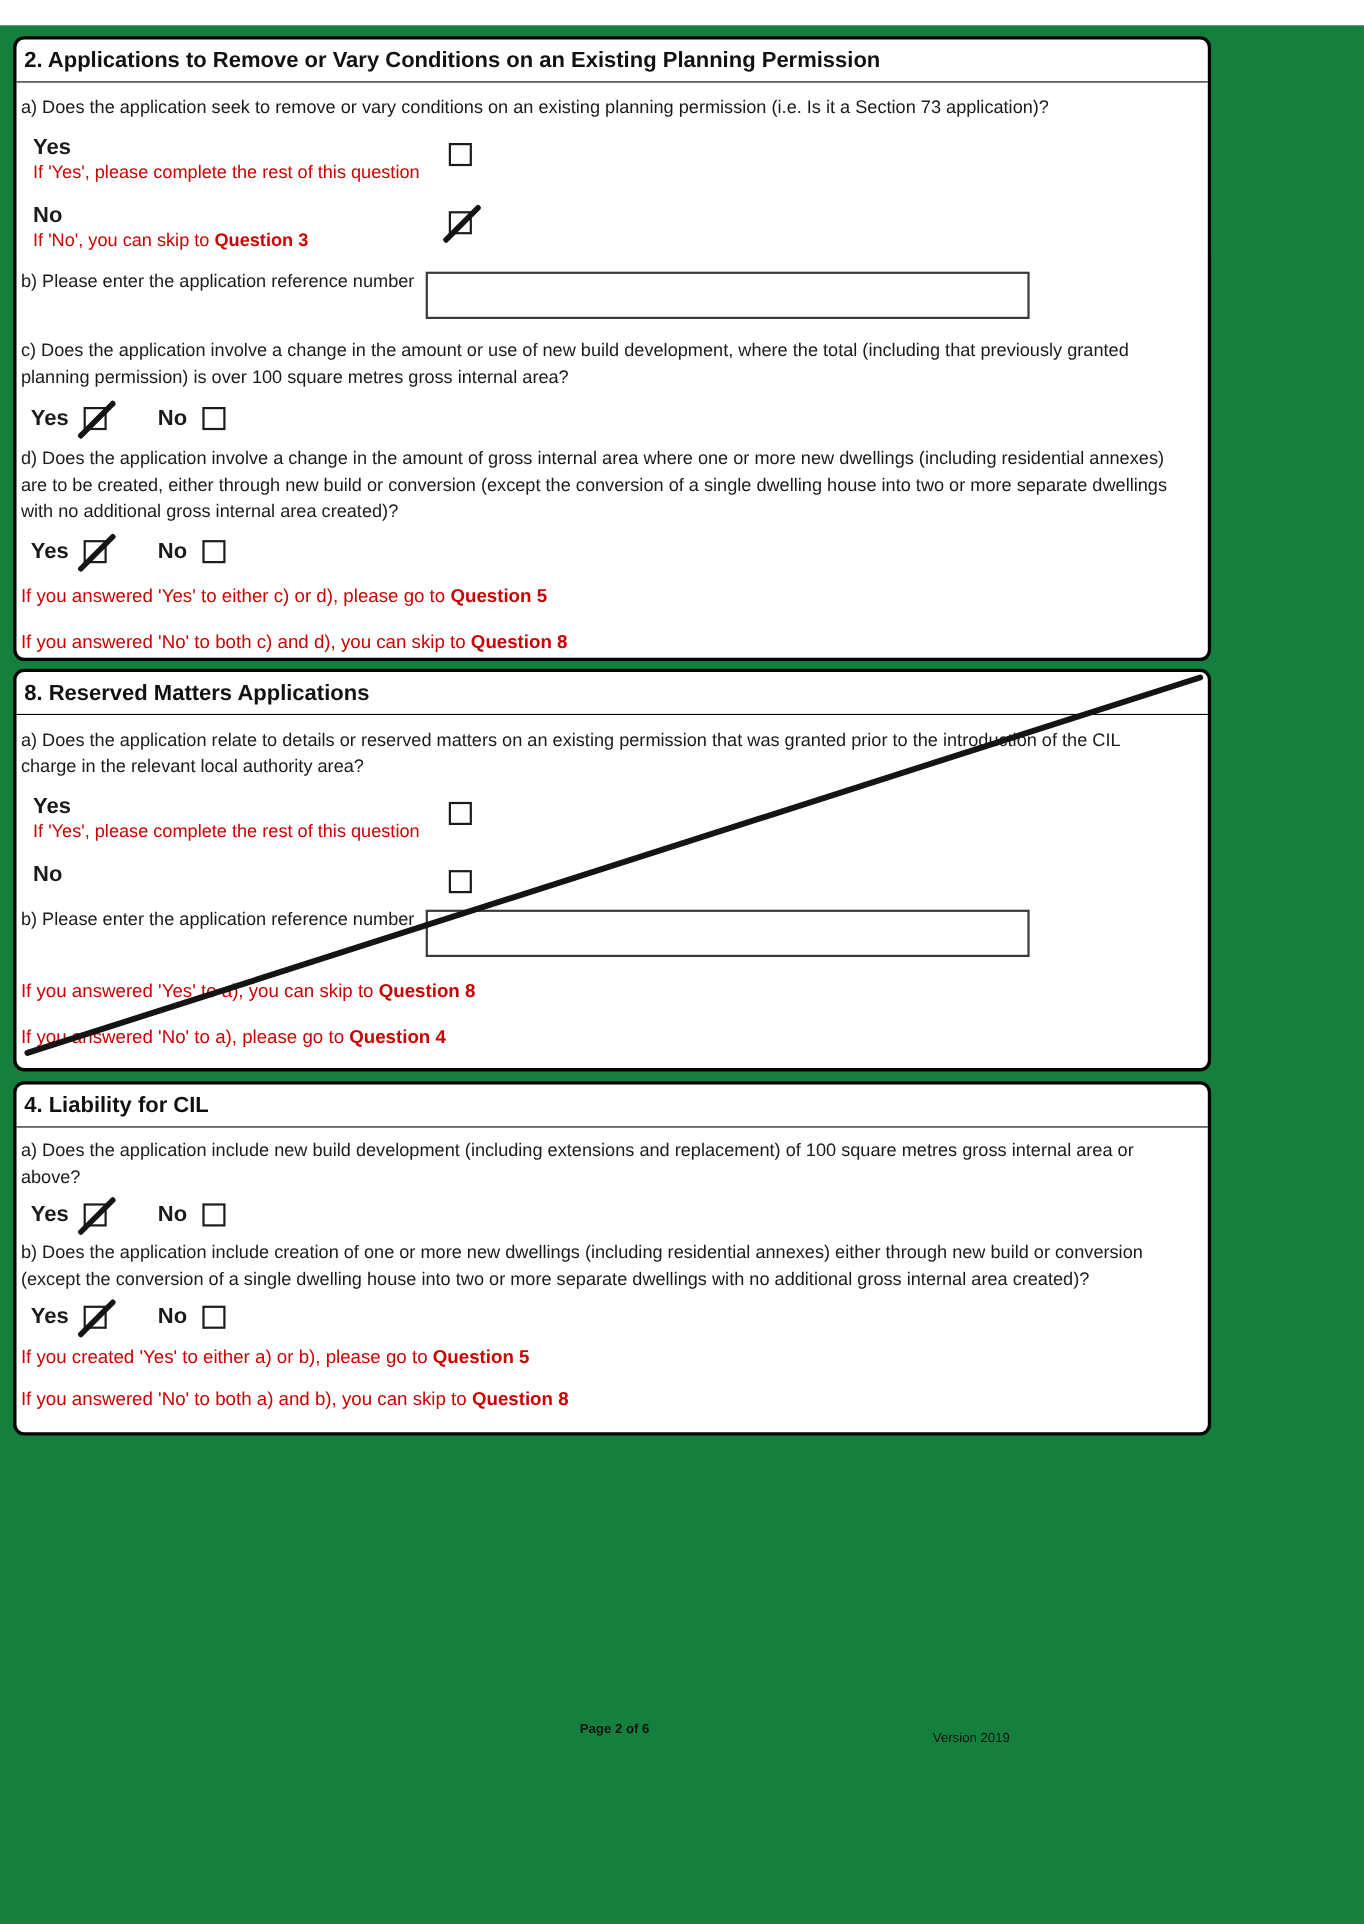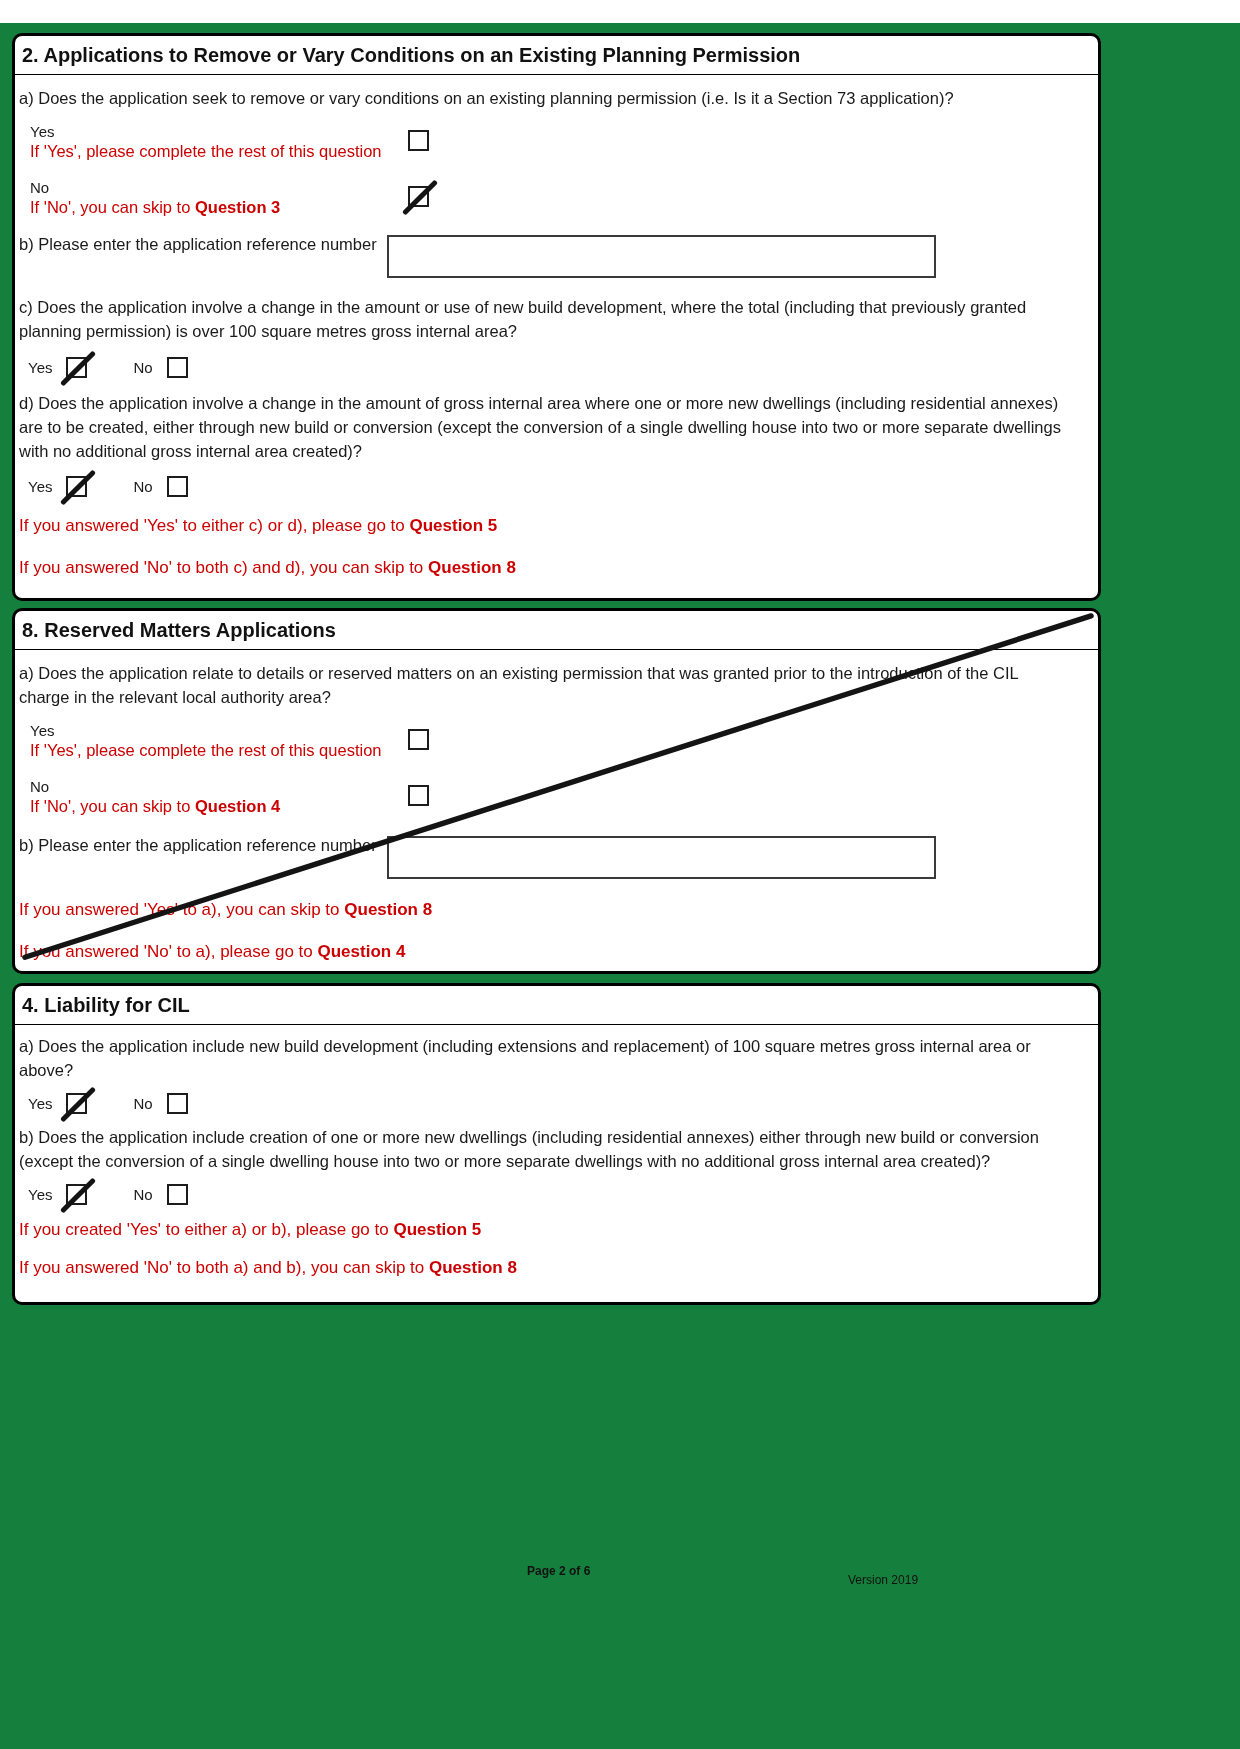--- a/index.html
+++ b/index.html
@@ -13,21 +13,21 @@
     border:3px solid #000; border-radius:10px;
   }
   .box-title {
     font-size:20px; font-weight:bold; color:#111;
     padding:8px 12px 7px 7px; border-bottom:1px solid #000; line-height:1.15;
   }
   .q {
     font-size:16.5px; line-height:1.45; margin:12px 36px 0 4px; color:#1a1a1a;
   }
   .opt-row { position:relative; margin:12px 0 0 15px; }
-  .opt-label { font-size:15px; color:#1a1a1a; }
+  .opt-label { font-size:20px; color:#1a1a1a;font-weight:bold; }
   .opt-hint { font-size:16.5px; color:var(--red, #cc0000); margin-top:2px; }
   .opt-hint b { font-weight:bold; }
   .opt-row .cb { position:absolute; left:378px; top:7px; }
 
   .cb {
     position:relative; display:inline-block; width:21px; height:21px;
     border:2px solid #1c1c1c; background:#fff; vertical-align:middle; flex:0 0 auto;
   }
   .cb .slash {
     position:absolute; left:-13px; top:7px; width:46px; height:5px;
@@ -124,21 +124,20 @@
     <div class="opt-row">
       <div class="opt-label">Yes</div>
       <div class="opt-hint">If 'Yes', please complete the rest of this question</div>
       <span class="cb" role="checkbox">
         
       </span>
     </div>
 
     <div class="opt-row" style="margin-top:18px;">
       <div class="opt-label">No</div>
-      <div class="opt-hint"><span>If 'No', you can skip to </span><b>Question 4</b></div>
       <span class="cb" role="checkbox">
         
       </span>
     </div>
 
     <div class="ref-row" style="margin-top:20px;">
       <span class="ref-label">b) Please enter the application reference number</span>
       <input type="text" class="ref-input" value="" style="">
     </div>
 

